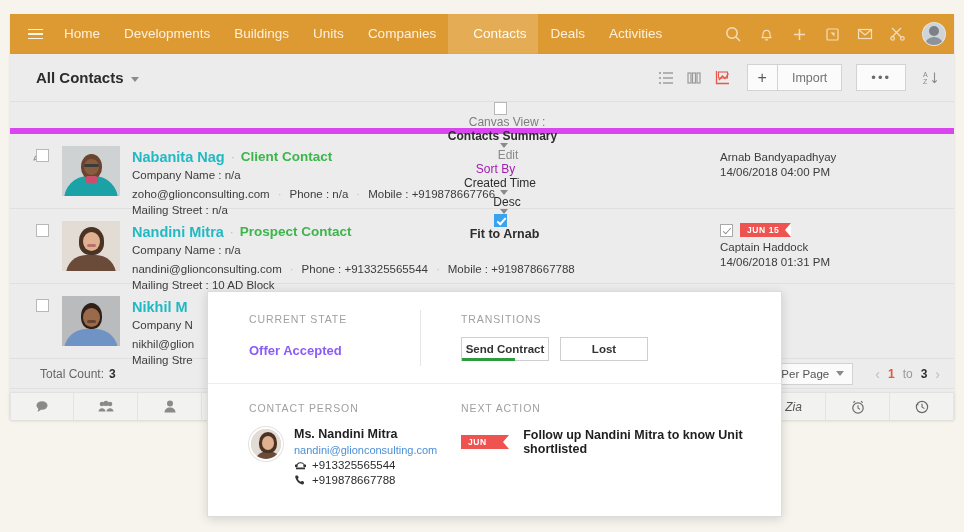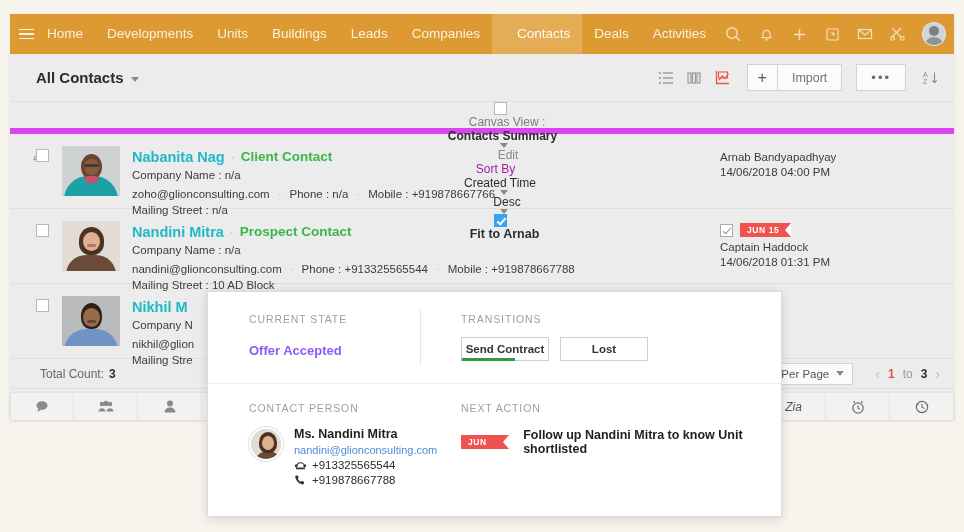--- a/index.html
+++ b/index.html
@@ -242,23 +242,22 @@
 <div id="app">
 
   <div class="topnav">
     <div class="hamburger">
       <i></i>
         <i></i>
         <i></i>
     </div>
     <div class="navitem">Home</div>
     <div class="navitem">Developments</div>
+    <div class="navitem">Buildings</div>
     <div class="navitem">Units</div>
-    <div class="navitem">Buildings</div>
-    <div class="navitem">Leads</div>
     <div class="navitem">Companies</div>
     <div class="navitem active">Contacts</div>
     <div class="navitem">Deals</div>
     <div class="navitem">Activities</div>
     <div class="navspacer"></div>
     <div class="navicons">
       <div class="navicon">
         <svg width="17" height="17" viewBox="0 0 17 17">
             <circle cx="7" cy="7" r="5.2" fill="none" stroke="#f6e3c6" stroke-width="1.5"></circle>
             <line x1="10.8" y1="10.8" x2="15" y2="15" stroke="#f6e3c6" stroke-width="1.5"></line>

